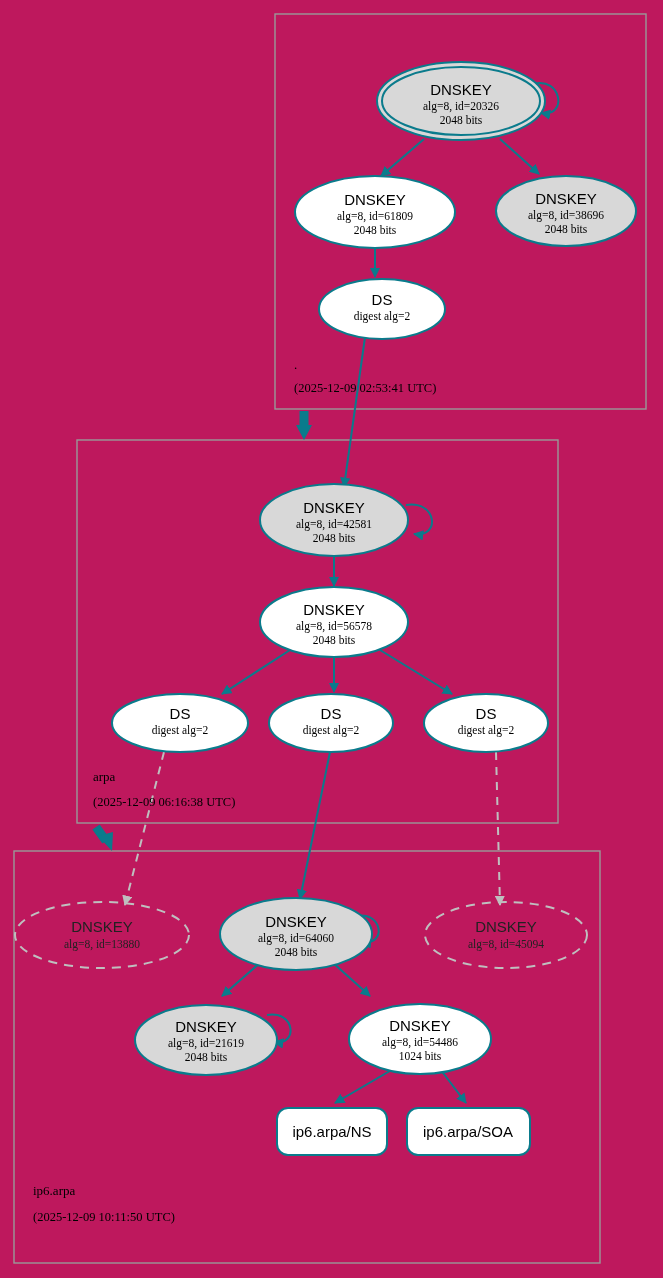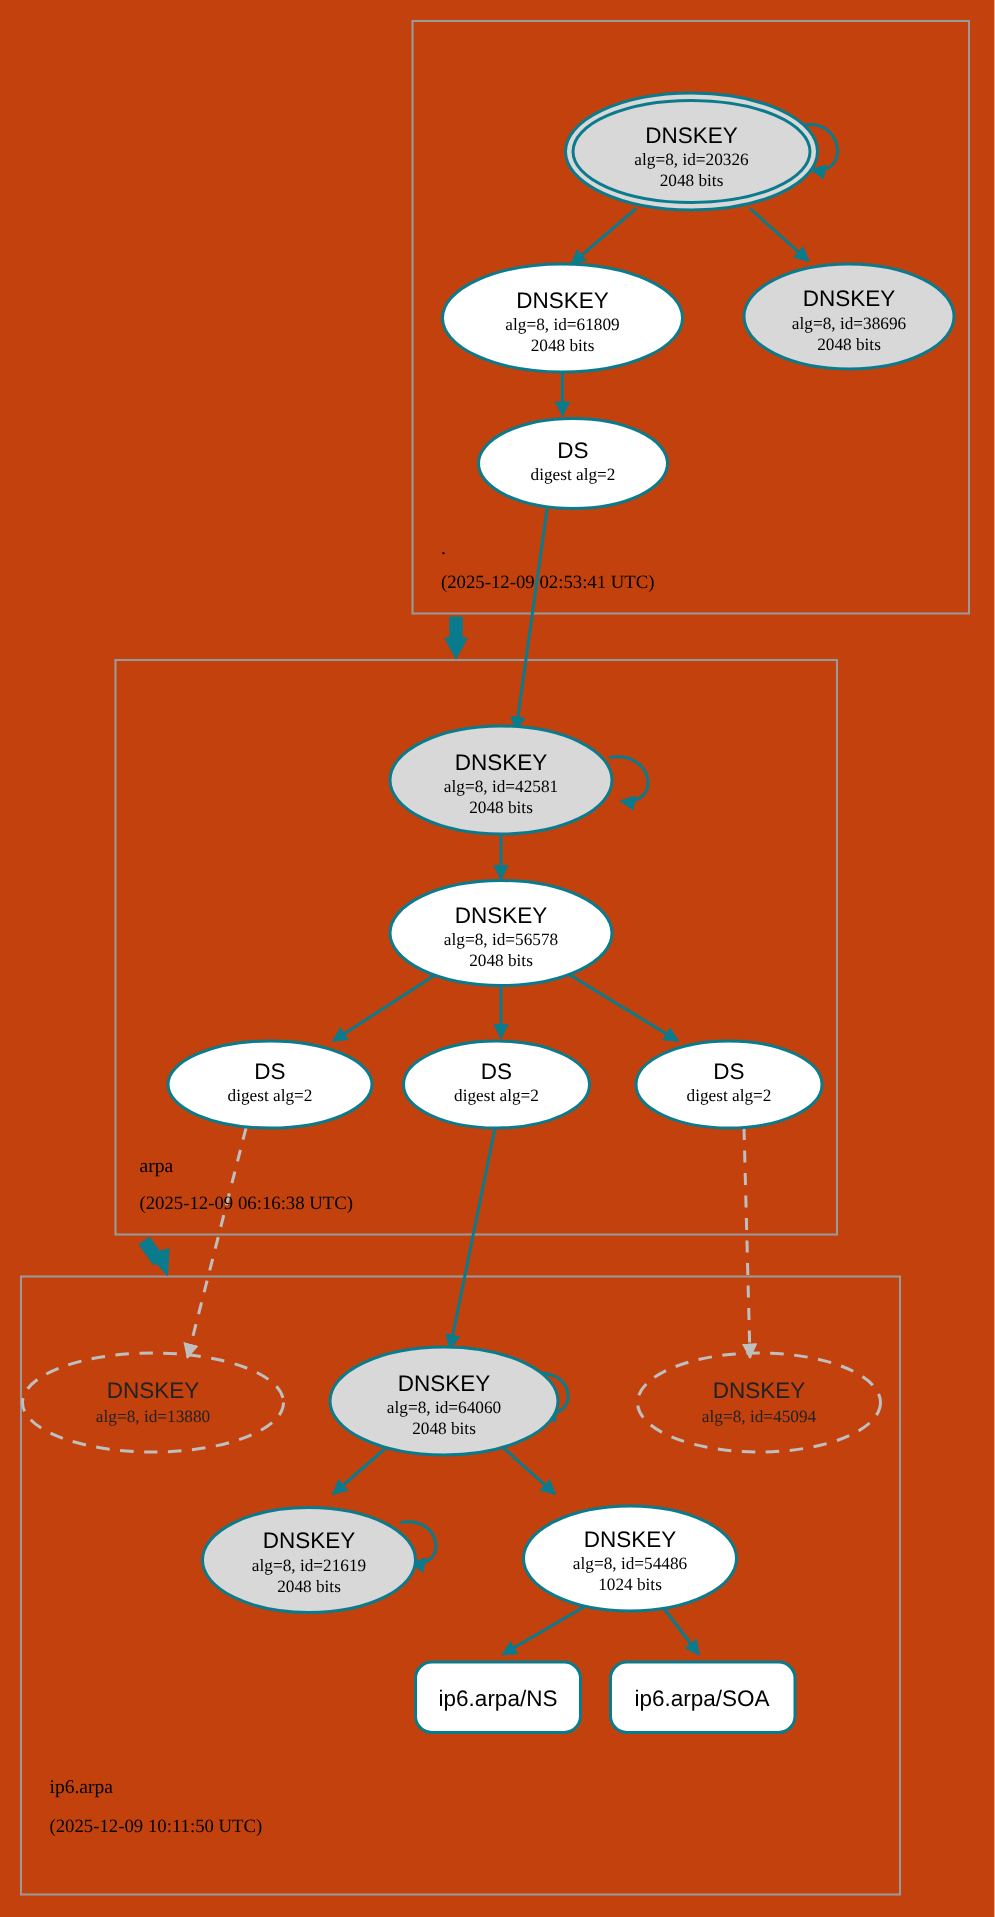--- a/index.html
+++ b/index.html
@@ -7,21 +7,21 @@
     padding: 0;
     background: #ffffff;
   }
   body {
     font-family: "Liberation Sans", sans-serif;
   }
   #canvas {
     position: relative;
     width: 663px;
     height: 1278px;
-    background: #c2410c;
+    background: #be185d;
     overflow: hidden;
   }
   #svg-root {
     position: absolute;
     left: 0;
     top: 0;
     width: 663px;
     height: 1278px;
   }
   .zone-label-name {

